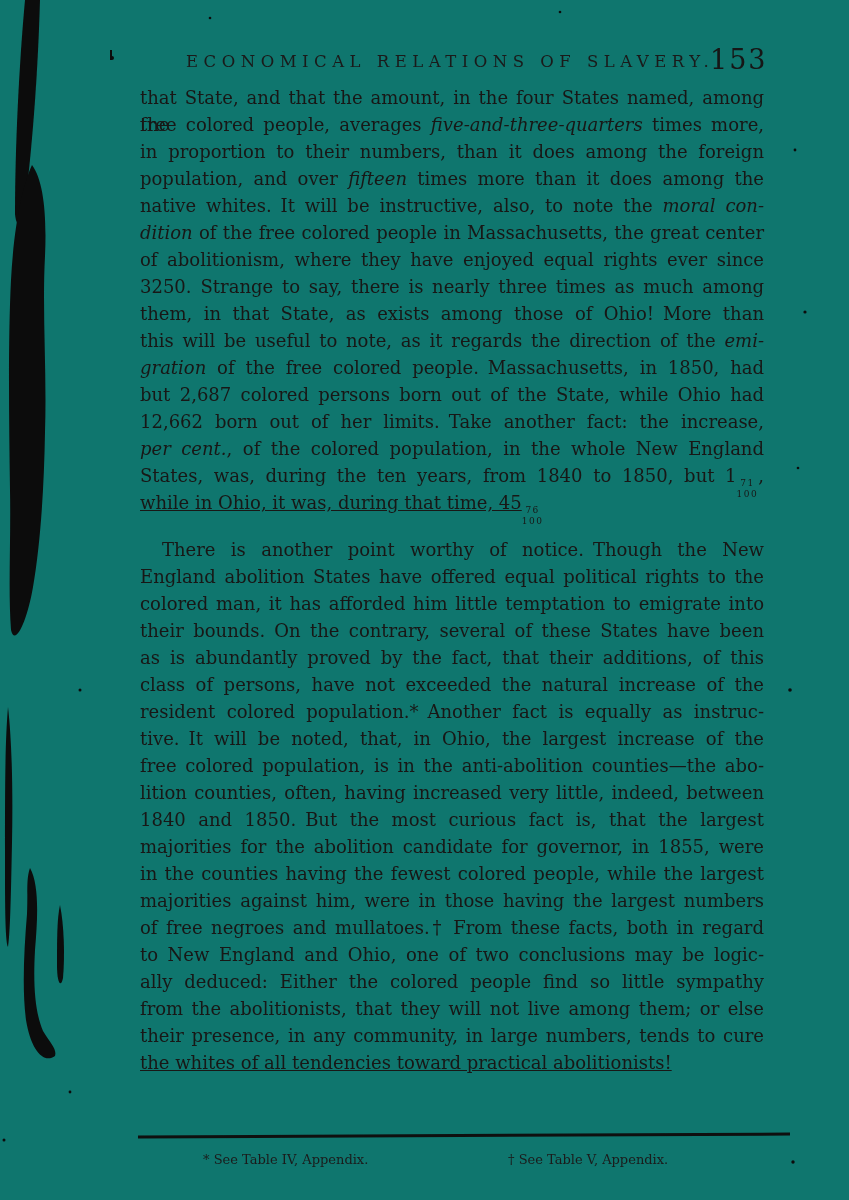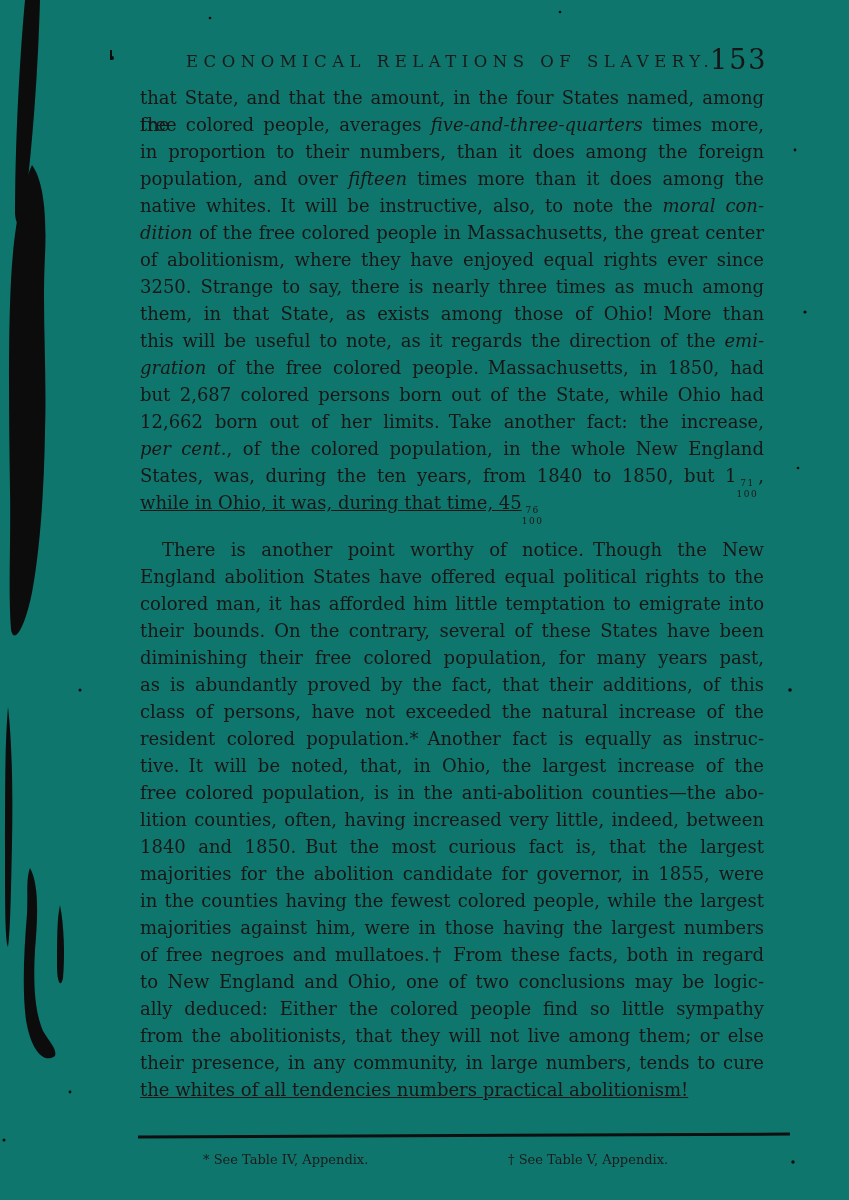--- a/index.html
+++ b/index.html
@@ -98,37 +98,36 @@
         <div class="line"><span>12,662 born out of her limits. Take another fact: the increase,</span></div>
         <div class="line"><span class="it">per cent.</span><span>, of the colored population, in the whole New England</span></div>
         <div class="line"><span>States, was, during the ten years, from 1840 to 1850, but 1</span><span class="frac"><span class="num">71</span><span class="den">100</span></span><span>,</span></div>
         <div class="line noj"><span>while in Ohio, it was, during that time, 45</span><span class="frac"><span class="num">76</span><span class="den">100</span></span></div>
       </div>
       <div class="para">
         <div class="line indent"><span>There is another point worthy of notice. Though the New</span></div>
         <div class="line"><span>England abolition States have offered equal political rights to the</span></div>
         <div class="line"><span>colored man, it has afforded him little temptation to emigrate into</span></div>
         <div class="line"><span>their bounds. On the contrary, several of these States have been</span></div>
-        <div class="line"><span>diminishing their free colored population, for many years past,</span></div>
         <div class="line"><span>as is abundantly proved by the fact, that their additions, of this</span></div>
         <div class="line"><span>class of persons, have not exceeded the natural increase of the</span></div>
         <div class="line"><span>resident colored population.* Another fact is equally as instruc-</span></div>
         <div class="line"><span>tive. It will be noted, that, in Ohio, the largest increase of the</span></div>
         <div class="line"><span>free colored population, is in the anti-abolition counties—the abo-</span></div>
         <div class="line"><span>lition counties, often, having increased very little, indeed, between</span></div>
         <div class="line"><span>1840 and 1850. But the most curious fact is, that the largest</span></div>
         <div class="line"><span>majorities for the abolition candidate for governor, in 1855, were</span></div>
         <div class="line"><span>in the counties having the fewest colored people, while the largest</span></div>
         <div class="line"><span>majorities against him, were in those having the largest numbers</span></div>
         <div class="line"><span>of free negroes and mullatoes.† From these facts, both in regard</span></div>
         <div class="line"><span>to New England and Ohio, one of two conclusions may be logic-</span></div>
         <div class="line"><span>ally deduced: Either the colored people find so little sympathy</span></div>
         <div class="line"><span>from the abolitionists, that they will not live among them; or else</span></div>
         <div class="line"><span>their presence, in any community, in large numbers, tends to cure</span></div>
-        <div class="line noj"><span>the whites of all tendencies numbers practical abolitionism!</span></div>
+        <div class="line noj"><span>the whites of all tendencies toward practical abolitionists!</span></div>
       </div>
     </div>
 
   <div class="footnote-rule"></div>
 
   <div class="footnotes">
     <span class="footnote-left">* See Table IV, Appendix.</span>
     <span class="footnote-right">† See Table V, Appendix.</span>
   </div>
 

